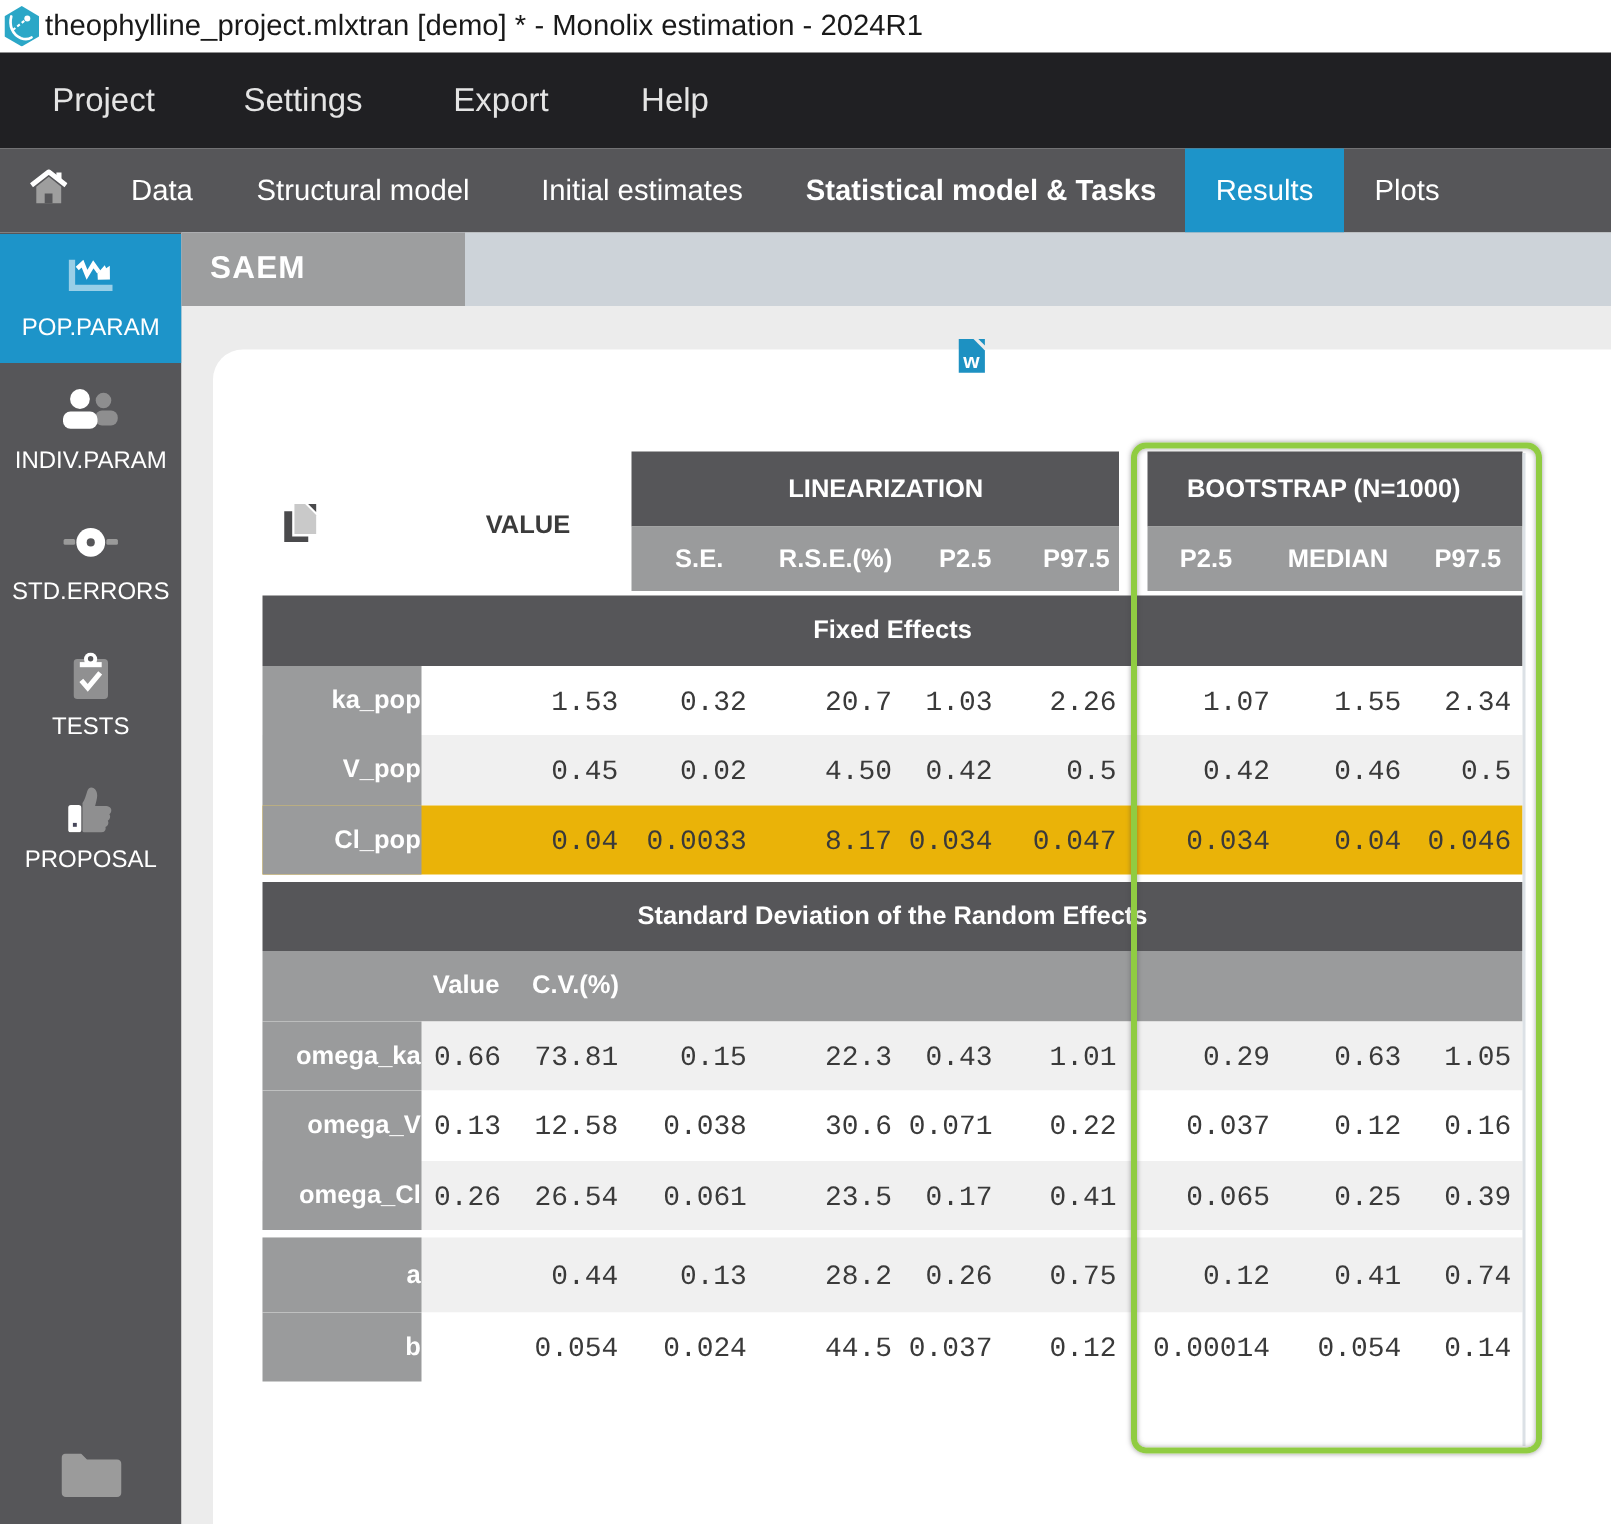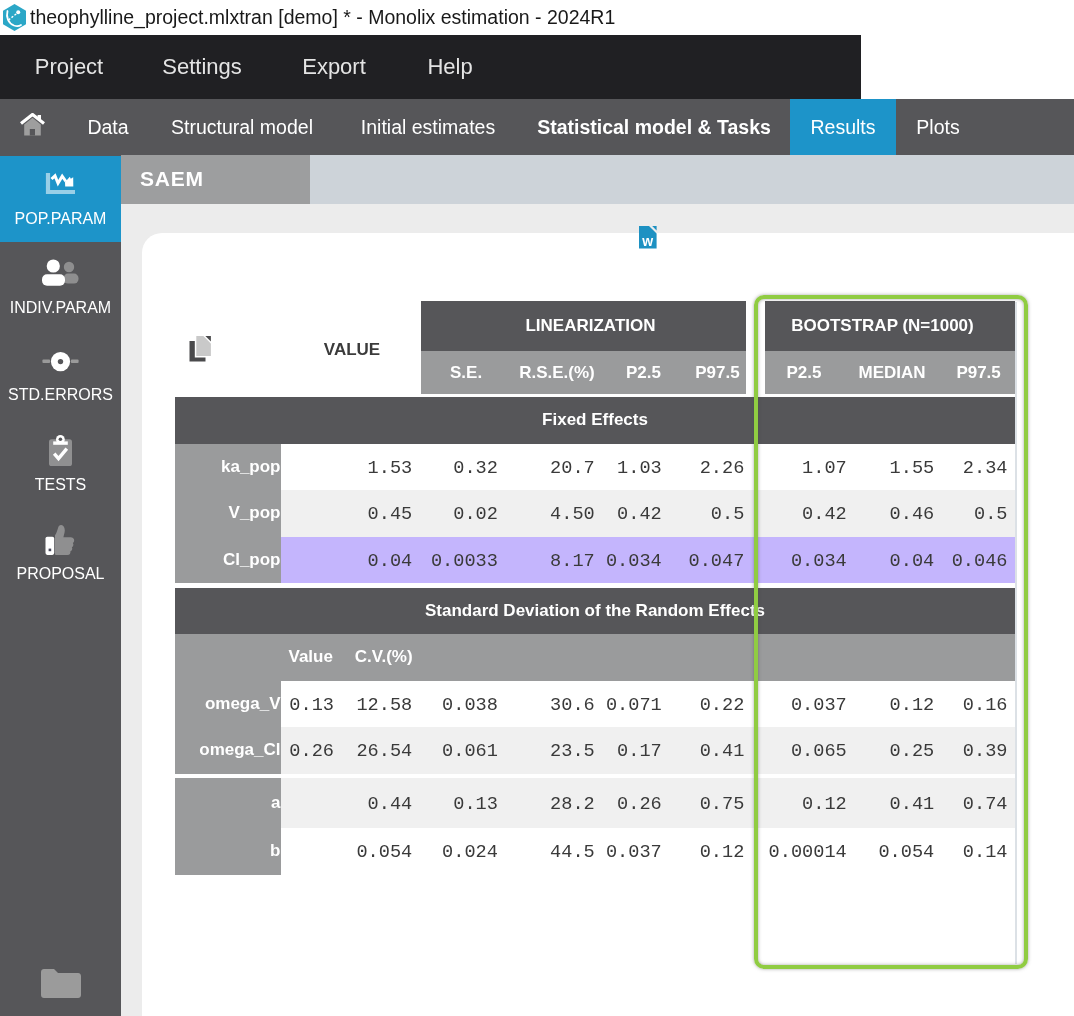--- a/index.html
+++ b/index.html
@@ -3,21 +3,21 @@
 * { margin:0; padding:0; box-sizing:border-box; }
 body { width:1074px; height:1016px; position:relative; overflow:hidden; background:#fff;
        font-family:"Liberation Sans", sans-serif; }
 .abs { position:absolute; }
 
 
 #titlebar { position:absolute; left:0; top:0; width:1074px; height:35px; background:#fff; }
 #titletxt { position:absolute; left:30px; top:0; line-height:35px; font-size:19.5px; color:#191919; }
 
 
-#menubar { position:absolute; left:0; top:35px; width:861px; height:64px; background:#202023; }
+#menubar { position:absolute; left:0; top:35px; width:1074px; height:64px; background:#202023; }
 #menubar span { position:absolute; top:0; line-height:64px; font-size:22px; color:#e4e4e4; transform:translateX(-50%); }
 
 
 #navbar { position:absolute; left:0; top:99px; width:1074px; height:56px; background:#565659; }
 #navbar .it { position:absolute; top:0; line-height:56px; font-size:19.5px; color:#fff; transform:translateX(-50%); white-space:nowrap; }
 
 
 #sidebar { position:absolute; left:0; top:155px; width:121px; height:861px; background:#565659; }
 #sideactive { position:absolute; left:0; top:1px; width:121px; height:86px; background:#1d94c9; }
 .sidelbl { position:absolute; width:121px; text-align:center; color:#fff; font-size:16px; }
@@ -196,36 +196,48 @@
       <div class="lbl">V_pop</div>
       <span class="n" style="right:602.8px">0.45</span>
       <span class="n" style="right:517.1px">0.02</span>
       <span class="n" style="right:420.3px">4.50</span>
       <span class="n" style="right:353.3px">0.42</span>
       <span class="n" style="right:270.7px">0.5</span>
       <span class="n" style="right:168.3px">0.42</span>
       <span class="n" style="right:80.8px">0.46</span>
       <span class="n" style="right:7.5px">0.5</span>
     </div>
-<div class="row " style="background:#c4b5fd">
+<div class="row " style="background:#eab308">
       <div class="lbl">Cl_pop</div>
       <span class="n" style="right:602.8px">0.04</span>
       <span class="n" style="right:517.1px">0.0033</span>
       <span class="n" style="right:420.3px">8.17</span>
       <span class="n" style="right:353.3px">0.034</span>
       <span class="n" style="right:270.7px">0.047</span>
       <span class="n" style="right:168.3px">0.034</span>
       <span class="n" style="right:80.8px">0.04</span>
       <span class="n" style="right:7.5px">0.046</span>
     </div>
 <div class="secgap"></div>
 <div class="band">Standard Deviation of the Random Effects</div>
 <div class="row" style="background:#9a9b9c">
       <span class="shl" style="left:135.7px">Value</span>
       <span class="shl" style="left:208.7px">C.V.(%)</span>
+    </div>
+<div class="row " style="background:#f0f0f0">
+      <div class="lbl">omega_ka</div>
+      <span class="n" style="right:681.0px">0.66</span>
+      <span class="n" style="right:602.8px">73.81</span>
+      <span class="n" style="right:517.1px">0.15</span>
+      <span class="n" style="right:420.3px">22.3</span>
+      <span class="n" style="right:353.3px">0.43</span>
+      <span class="n" style="right:270.7px">1.01</span>
+      <span class="n" style="right:168.3px">0.29</span>
+      <span class="n" style="right:80.8px">0.63</span>
+      <span class="n" style="right:7.5px">1.05</span>
     </div>
 <div class="row " style="background:#fff">
       <div class="lbl">omega_V</div>
       <span class="n" style="right:681.0px">0.13</span>
       <span class="n" style="right:602.8px">12.58</span>
       <span class="n" style="right:517.1px">0.038</span>
       <span class="n" style="right:420.3px">30.6</span>
       <span class="n" style="right:353.3px">0.071</span>
       <span class="n" style="right:270.7px">0.22</span>
       <span class="n" style="right:168.3px">0.037</span>

